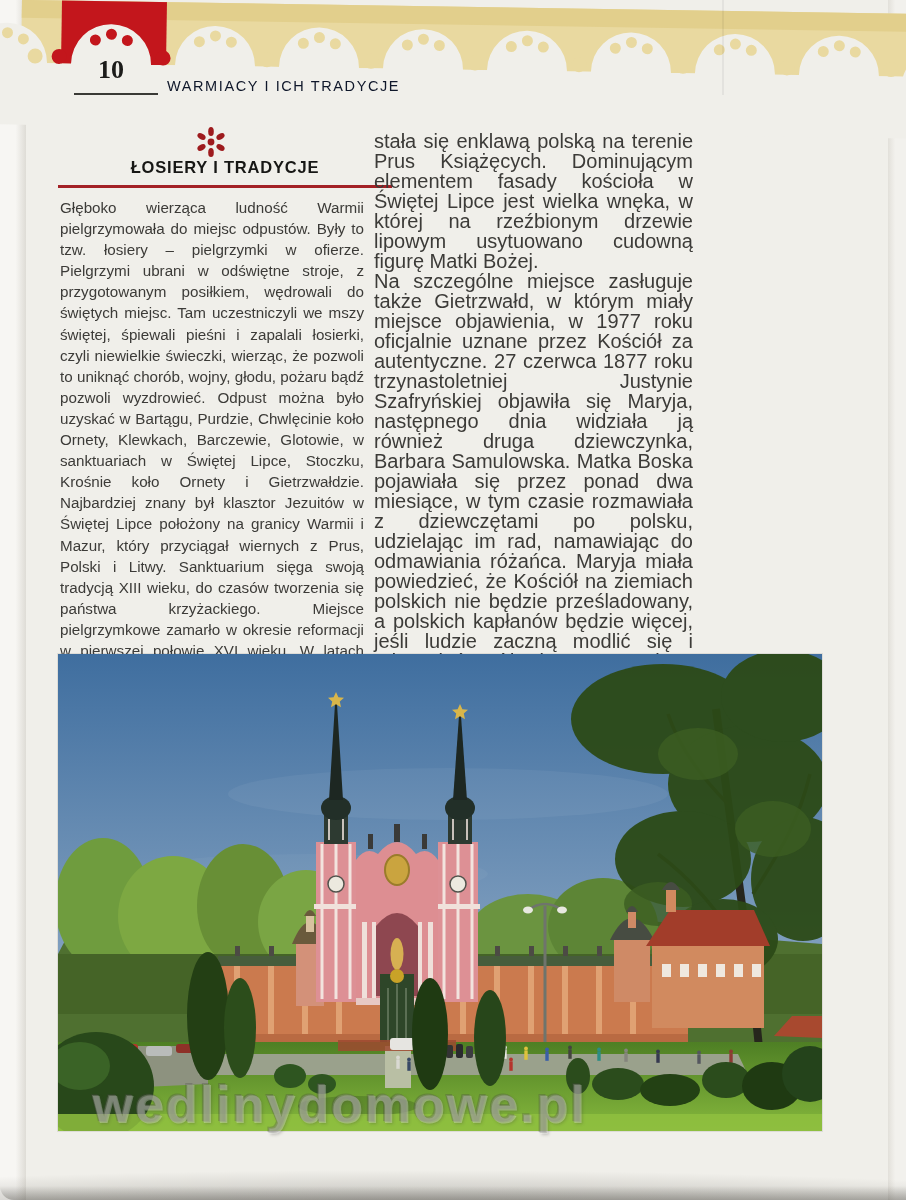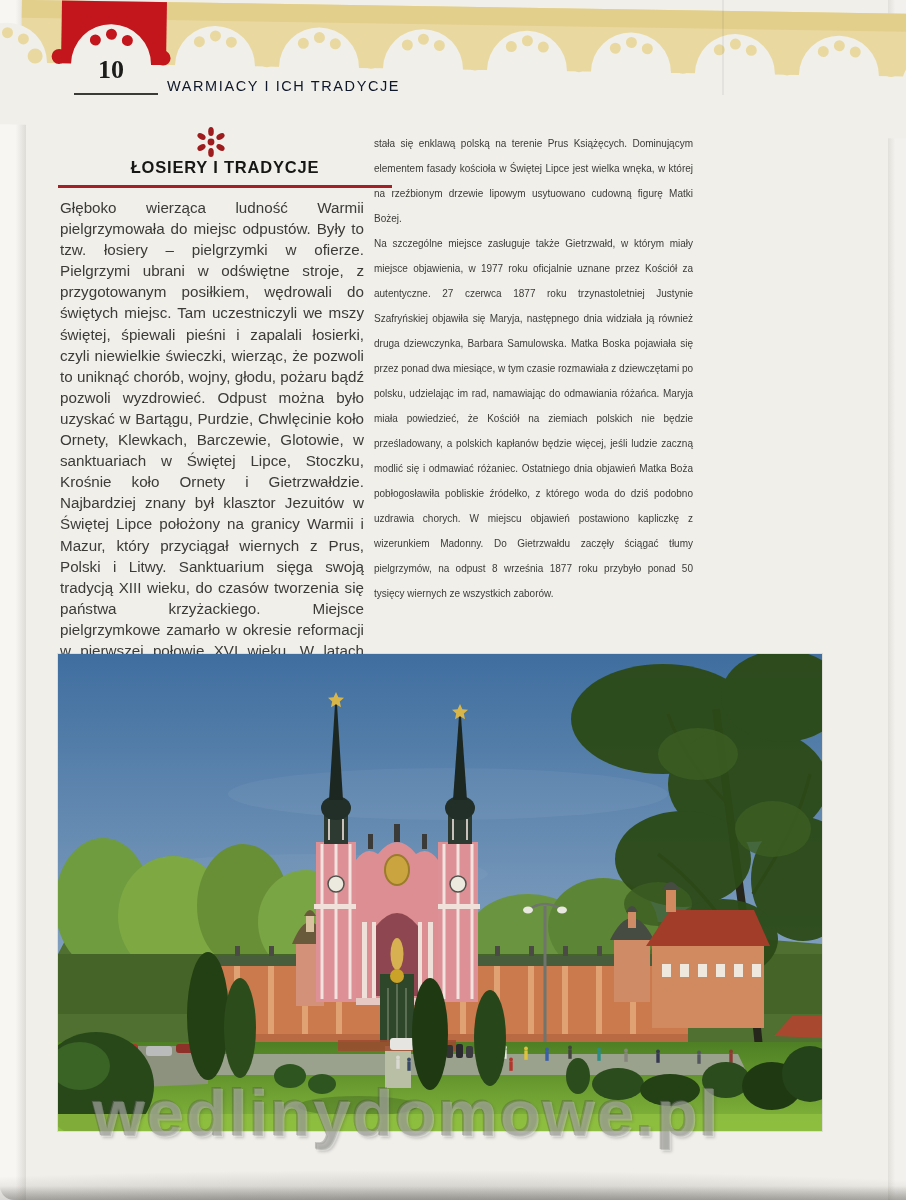--- a/index.html
+++ b/index.html
@@ -29,32 +29,32 @@
     color:#0f172a;font-weight:normal;}
 
   .section-icon{position:absolute;left:194px;top:126px;width:34px;height:32px;}
   .section-title{position:absolute;left:58px;top:158px;width:334px;text-align:center;
     font-size:16.5px;font-weight:bold;letter-spacing:0.8px;color:#171715;}
   .section-rule{position:absolute;left:58px;top:185px;width:334px;height:2.5px;background:#a32126;}
 
   .col{position:absolute;text-align:justify;color:#3c3b38;}
   .col p{margin:0;}
   .col-left{left:60px;top:197px;width:304px;font-size:15.2px;line-height:21.1px;}
-  .col-right{left:374px;top:131px;width:319px;font-size:10px;line-height:25px;}
+  .col-right{left:374px;top:131px;width:319px;font-size:20px;line-height:20px;}
 
   .photo-caption{position:absolute;left:681px;top:557px;width:206px;
     font-size:13.3px;line-height:17.6px;font-weight:bold;font-style:italic;color:#13130f;}
   .caption-arrow{display:inline-flex;vertical-align:-3px;margin-left:4px;width:17px;height:17px;
     border-radius:50%;background:#c8201f;color:#fff;align-items:center;justify-content:center;
     font-style:normal;font-size:10px;line-height:1;}
 
   .photo{position:absolute;left:58px;top:654px;width:764px;height:477px;overflow:hidden;
     box-shadow:0 0 0 1px rgba(0,0,0,0.08);}
   .watermark{position:absolute;left:92px;top:1074px;width:790px;
-    font-size:67px;font-weight:bold;letter-spacing:2px;white-space:nowrap;
+    font-size:52px;font-weight:bold;letter-spacing:2px;white-space:nowrap;
     color:rgba(150,150,145,0.38);
     text-shadow:1px 1px 0 rgba(255,255,255,0.30),-1px -1px 0 rgba(70,70,66,0.28),2px 2px 3px rgba(60,60,56,0.25);
     pointer-events:none;}
 </style>
 </head>
 <body>
 
 <div class="stage">
   <div class="left-edge"></div>
   <div class="page"></div>

